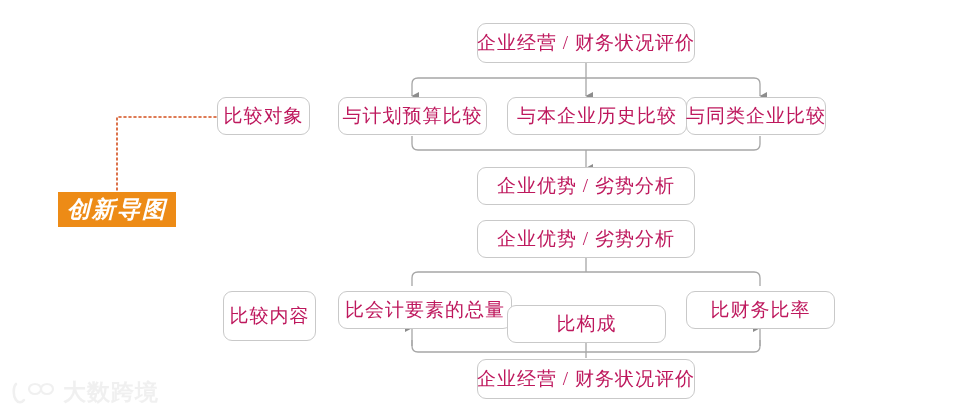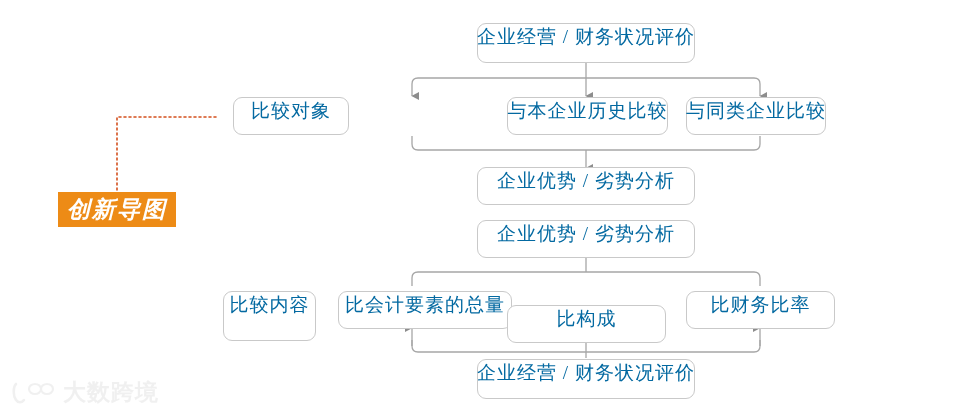--- a/index.html
+++ b/index.html
@@ -25,23 +25,23 @@
     height: 414px;
     pointer-events: none;
   }
   .node {
     position: absolute;
     box-sizing: border-box;
     background: #ffffff;
     border: 1px solid #c9c9c9;
     border-radius: 9px;
     display: flex;
-    align-items: flex-start;
+    align-items: center;
     justify-content: center;
-    color: #0369a1;
+    color: #be185d;
     font-size: 19px;
     letter-spacing: 1px;
     white-space: nowrap;
     z-index: 2;
   }
   .badge {
     position: absolute;
     box-sizing: border-box;
     background: #ed8b16;
     display: flex;
@@ -116,26 +116,29 @@
 
     <g fill="none" stroke="#d4501e" stroke-width="1.6" stroke-dasharray="2,3" stroke-linecap="round">
       <path d="M117,200 L117,117 L216,117"></path>
     </g>
   </svg>
 
   <div class="node" style="left:477px; top:23px; width:218px; height:40px;">
     <span>企业经营 / 财务状况评价</span>
   </div>
 
-  <div class="node" style="left:233px; top:97px; width:116px; height:38px;">
+  <div class="node" style="left:217px; top:97px; width:93px; height:38px;">
     <span>比较对象</span>
   </div>
 
+  <div class="node" style="left:338px; top:97px; width:149px; height:38px;">
+    <span>与计划预算比较</span>
+  </div>
 
-  <div class="node" style="left:507px; top:97px; width:161px; height:38px;">
+  <div class="node" style="left:507px; top:97px; width:180px; height:38px;">
     <span>与本企业历史比较</span>
   </div>
 
   <div class="node" style="left:686px; top:97px; width:140px; height:38px;">
     <span>与同类企业比较</span>
   </div>
 
   <div class="node" style="left:477px; top:167px; width:218px; height:38px;">
     <span>企业优势 / 劣势分析</span>
   </div>

